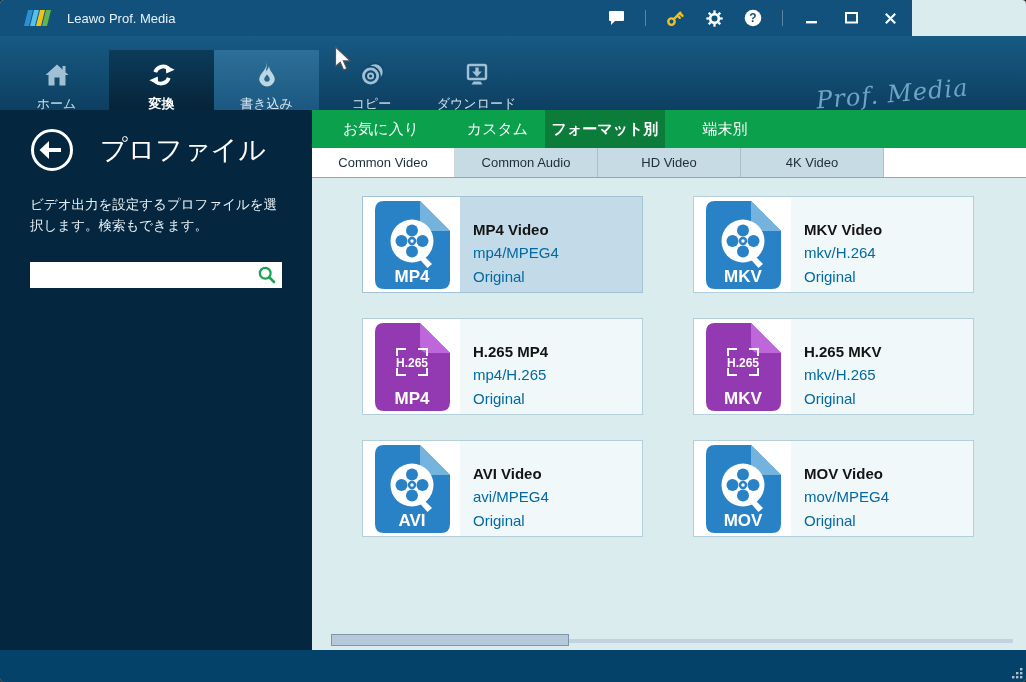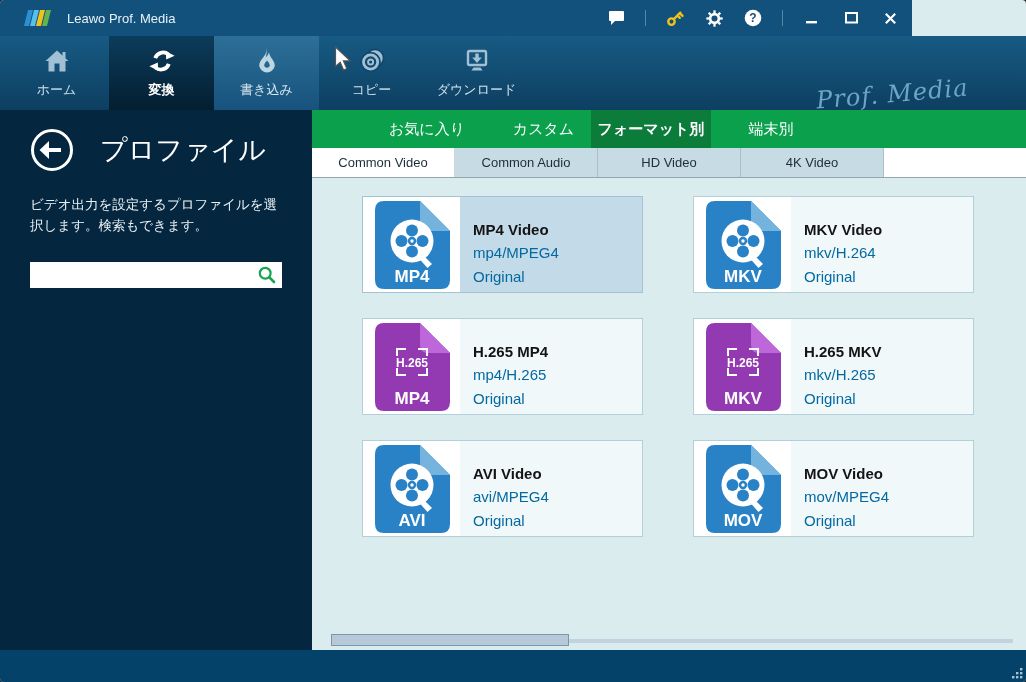--- a/index.html
+++ b/index.html
@@ -15,39 +15,39 @@
   .logo i:nth-child(1){left:0;background:#2d8fd0;}
   .logo i:nth-child(2){left:6px;background:#55c0ea;}
   .logo i:nth-child(3){left:12px;background:#f2c21b;}
   .logo i:nth-child(4){left:18px;background:#62b44f;}
   .tb-title{color:#eaf2f8;font-size:13px;margin-left:15px;}
   .tb-icons{margin-left:auto;display:flex;align-items:center;gap:19px;margin-right:12px;}
   .tb-btn{display:flex;align-items:center;justify-content:center;width:20px;height:24px;cursor:default;}
   .tb-sep{width:1px;height:16px;background:rgba(255,255,255,.3);}
   
   .navbar{position:absolute;left:0;top:36px;width:1026px;height:74px;background:linear-gradient(180deg,#175a83,#0d3f61);}
-  .nav-items{position:absolute;left:4px;top:0;height:74px;display:flex;}
+  .nav-items{position:absolute;left:4px;top:14px;height:74px;display:flex;}
   .nav-item{width:105px;display:flex;flex-direction:column;align-items:center;justify-content:center;gap:6px;color:#cfe1ea;font-size:13px;}
   .nav-item.selected{background:linear-gradient(180deg,#0c3c5b,#041e31);color:#ffffff;font-weight:bold;}
   .nav-item.hover{background:linear-gradient(180deg,#2d6f98,#17537c);color:#d9e8f1;}
   .signature{position:absolute;right:58px;top:44px;font-family:"DejaVu Serif","Liberation Serif",serif;font-style:italic;font-size:24px;letter-spacing:1px;color:#6da5c6;transform:rotate(-5deg);}
   .swoosh{position:absolute;right:48px;top:82px;}
   
   .sidebar{position:absolute;left:0;top:110px;width:312px;height:540px;background:#04263e;color:#fff;}
   .back-btn{position:absolute;left:30px;top:18px;width:44px;height:44px;}
   .sb-title{position:absolute;left:100px;top:22px;font-size:27px;color:#ffffff;}
   .sb-desc{position:absolute;left:30px;top:85px;width:258px;font-size:13.5px;line-height:1.55;color:#eaf2f7;}
   .search{position:absolute;left:30px;top:152px;width:252px;height:26px;background:#ffffff;display:flex;align-items:center;}
   .search input{flex:1;height:100%;border:none;outline:none;padding:0 6px 0 8px;font-size:13px;font-family:inherit;background:transparent;}
   .search .mag{margin-right:6px;display:flex;}
   
   .main{position:absolute;left:312px;top:110px;width:714px;height:540px;background:#dbecef;}
   .green-tabs{position:absolute;left:0;top:0;width:714px;height:38px;background:#0aa04c;display:flex;}
   .gtab{display:flex;align-items:center;justify-content:center;color:#ffffff;font-size:15px;}
-  .gtab:nth-child(1){width:138px;margin-left:46px;}
+  .gtab:nth-child(1){width:138px;}
   .gtab:nth-child(2){width:95px;}
   .gtab:nth-child(3){width:120px;}
   .gtab:nth-child(4){width:120px;}
   .gtab.selected{background:#0c7c3b;font-weight:bold;}
   .sub-tabs{position:absolute;left:0;top:38px;width:778px;height:30px;background:#c6dbe4;display:flex;border-bottom:1px solid #93a5ae;box-sizing:border-box;}
   .stab{width:143px;display:flex;align-items:center;justify-content:center;font-size:13px;color:#1c2e38;border-right:1px solid rgba(120,140,150,.35);box-sizing:border-box;}
   .stab.selected{background:#ffffff;}
   .stab-filler{flex:1;background:#ffffff;border:none;}
   
   .card{position:absolute;width:281px;height:97px;background:#ffffff;border:1px solid #b3cfda;display:flex;box-sizing:border-box;}

